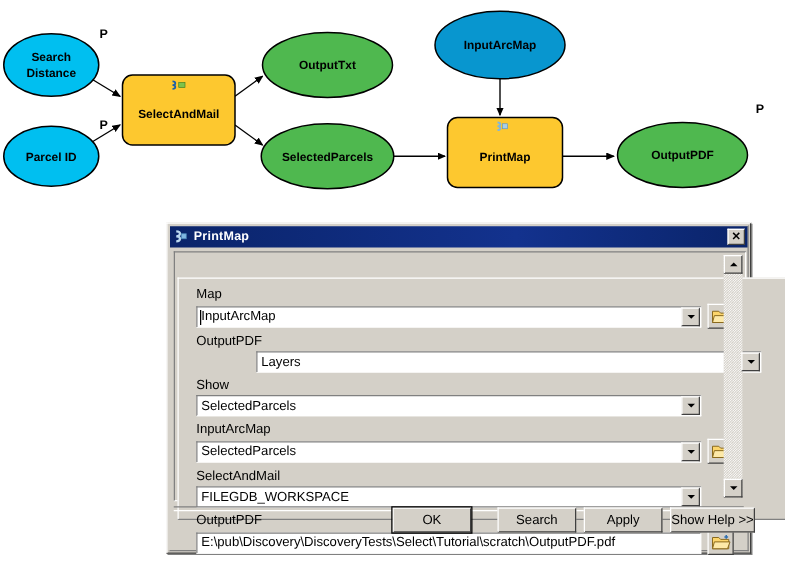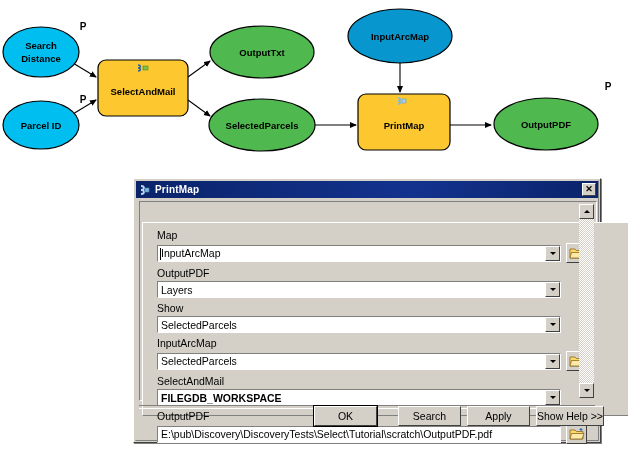--- a/index.html
+++ b/index.html
@@ -397,21 +397,21 @@
                 <path d="M2.5,6.5 L15,6.5 L13,12 L1,12 Z" fill="#fde9a8" stroke="#8a6a1e" stroke-width="0.8"></path>
                 <path d="M12,1 L12,4 M10.5,2.5 L13.5,2.5" stroke="#2f6fb0" stroke-width="1.2"></path>
               </svg>
             </div>
           </div>
         </div>
 
         <div class="field-row">
           <div class="field-label">OutputPDF</div>
           <div class="field-controls">
-            <div class="field-input" style="width:404px;">Layers</div>
+            <div class="field-input" style="width:404px;margin-left:48px;">Layers</div>
             <div class="combo-arrow">
                 <span class="tri"></span>
               </div>
           </div>
         </div>
 
         <div class="field-row">
           <div class="field-label">Show</div>
           <div class="field-controls">
             <div class="field-input" style="width:404px;">SelectedParcels</div>
@@ -434,21 +434,21 @@
                 <path d="M2.5,6.5 L15,6.5 L13,12 L1,12 Z" fill="#fde9a8" stroke="#8a6a1e" stroke-width="0.8"></path>
                 <path d="M12,1 L12,4 M10.5,2.5 L13.5,2.5" stroke="#2f6fb0" stroke-width="1.2"></path>
               </svg>
             </div>
           </div>
         </div>
 
         <div class="field-row">
           <div class="field-label">SelectAndMail</div>
           <div class="field-controls">
-            <div class="field-input" style="width:404px;font-weight:bold;">FILEGDB_WORKSPACE</div>
+            <div class="field-input" style="width:404px;">FILEGDB_WORKSPACE</div>
             <div class="combo-arrow">
                 <span class="tri"></span>
               </div>
           </div>
         </div>
 
         <div class="field-row">
           <div class="field-label">OutputPDF</div>
           <div class="field-controls">
             <div class="field-input" style="width:404px;">E:\pub\Discovery\DiscoveryTests\Select\Tutorial\scratch\OutputPDF.pdf</div>

